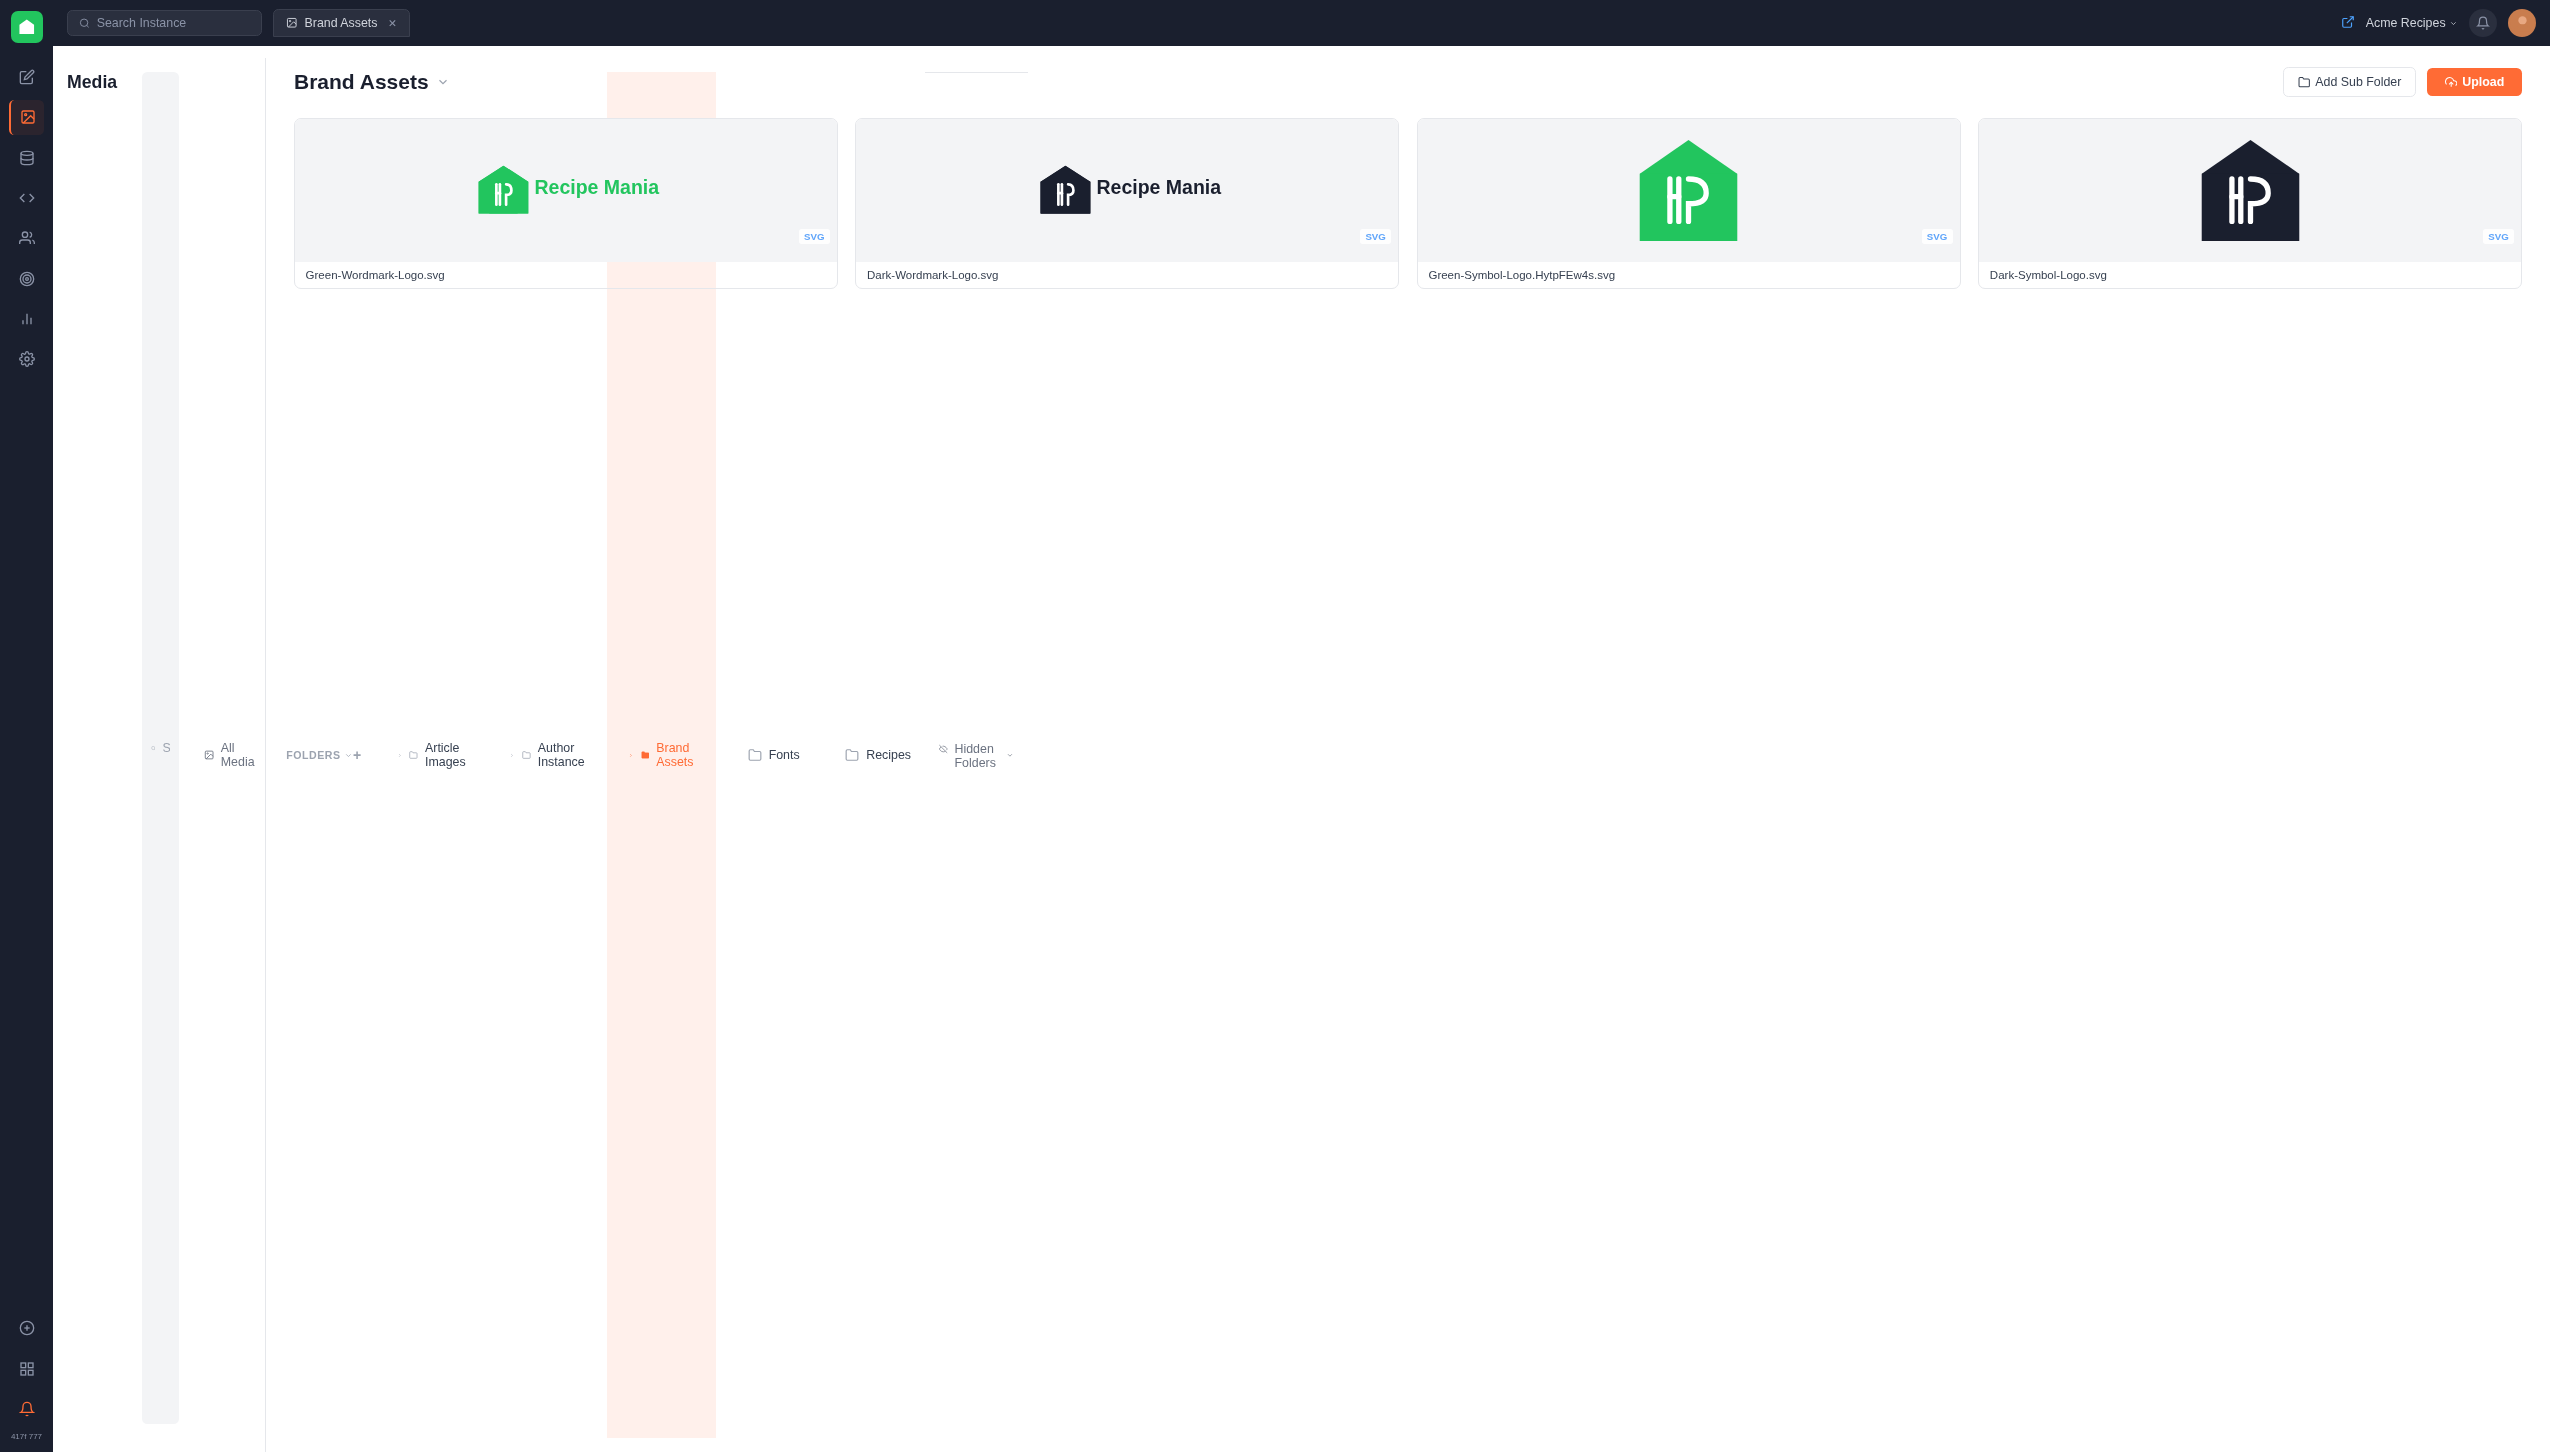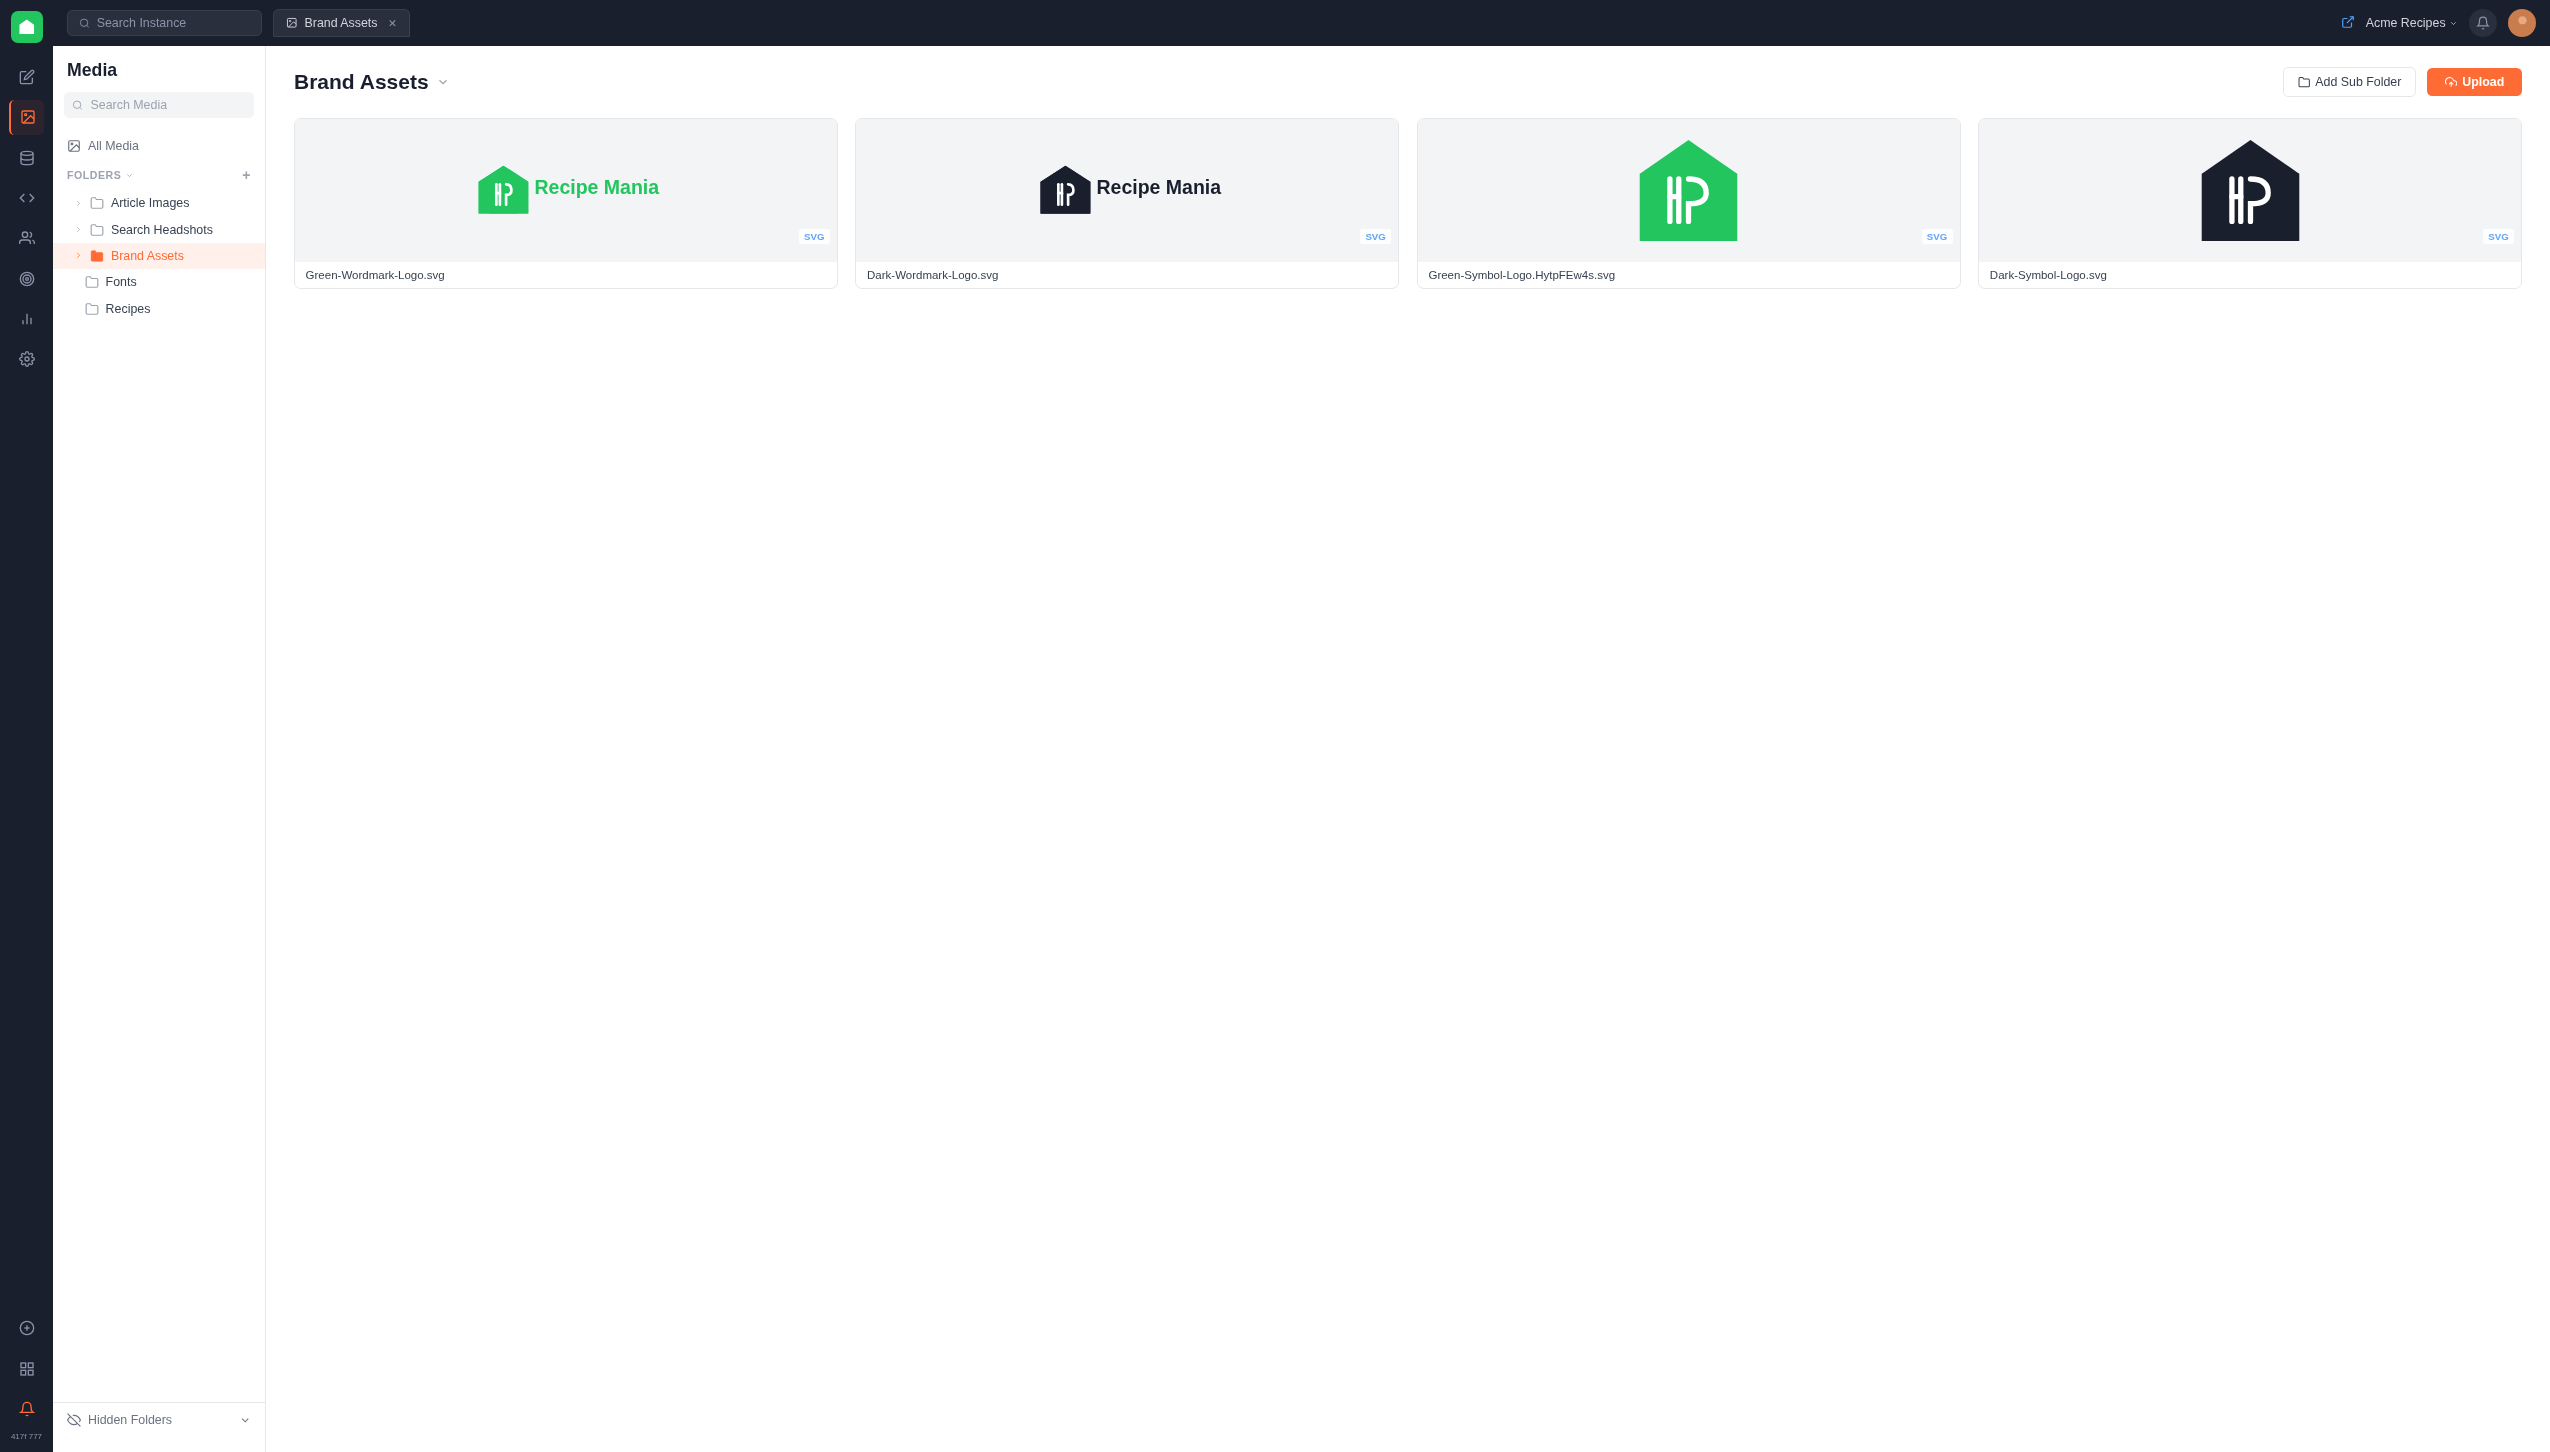--- a/index.html
+++ b/index.html
@@ -141,23 +141,23 @@
       overflow: hidden;
       background: #fff;
     }
 
     
     .sidebar {
       width: 213px;
       background: #fff;
       border-right: 0.9px solid #e5e7eb;
       display: flex;
-      flex-direction: column;
       flex-shrink: 0;
       padding: 14px 0;
+      margin-top: 12px;
     }
     .sidebar-title {
       font-size: 17.7px;
       font-weight: 700;
       color: #1a1f2e;
       padding: 0 14px 10.6px;
     }
     .sidebar-search {
       display: flex;
       align-items: center;
@@ -518,21 +518,21 @@
         <span>Article Images</span>
       </div>
 
       <div class="folder-item">
         <svg width="8.9" height="8.9" viewBox="0 0 24 24" fill="none" stroke="#9ca3af" stroke-width="2">
             <polyline points="9 18 15 12 9 6"></polyline>
           </svg>
         <svg width="14" height="14" viewBox="0 0 24 24" fill="none" stroke="#9ca3af" stroke-width="2">
             <path d="M22 19a2 2 0 0 1-2 2H4a2 2 0 0 1-2-2V5a2 2 0 0 1 2-2h5l2 3h9a2 2 0 0 1 2 2z"></path>
           </svg>
-        <span>Search Headshots</span>
+        <span>Author Instance</span>
       </div>
 
       <div class="folder-item active">
         <svg width="8.9" height="8.9" viewBox="0 0 24 24" fill="none" stroke="#ff6b35" stroke-width="2">
             <polyline points="9 18 15 12 9 6"></polyline>
           </svg>
         <svg width="14" height="14" viewBox="0 0 24 24" fill="#ff6b35" stroke="#ff6b35" stroke-width="1">
             <path d="M22 19a2 2 0 0 1-2 2H4a2 2 0 0 1-2-2V5a2 2 0 0 1 2-2h5l2 3h9a2 2 0 0 1 2 2z"></path>
           </svg>
         <span>Brand Assets</span>

